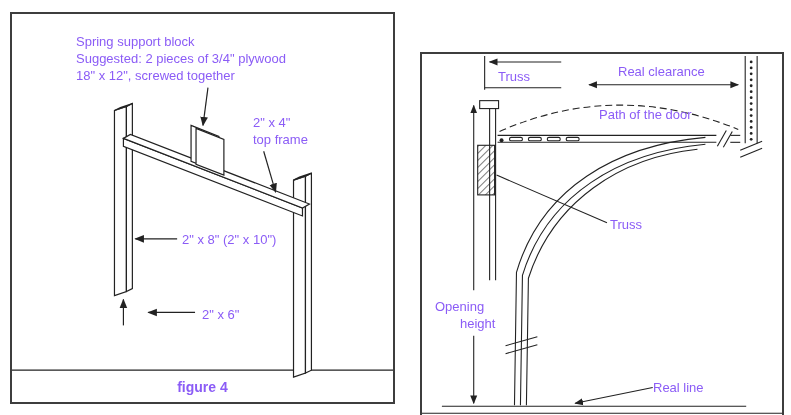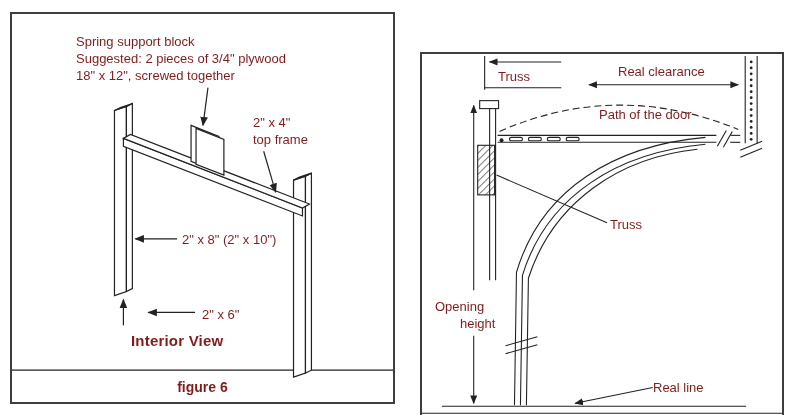--- a/index.html
+++ b/index.html
@@ -1,17 +1,17 @@
 <!DOCTYPE html>
 <html><head>
 <meta charset="utf-8">
 <style>
   html,body{margin:0;padding:0;background:#ffffff;}
   .page{position:relative;width:791px;height:415px;background:#fff;overflow:hidden;
-        font-family:"Liberation Sans", sans-serif;color:#7f1d1d;}
+        font-family:"Liberation Sans", sans-serif;color:#8b5cf6;}
   .panel{position:absolute;box-sizing:border-box;background:#fff;border:2px solid #3d3d3d;}
   .panel svg{position:absolute;left:0;top:0;width:100%;height:100%;}
   .lbl{position:absolute;font-size:13px;line-height:17px;white-space:nowrap;}
   .lbl.center2{text-align:center;}
   .title{font-weight:bold;font-size:15px;letter-spacing:.2px;}
   .caption{position:absolute;left:0;right:0;text-align:center;font-size:14px;font-weight:600;}
 </style>
 </head>
 <body>
 
@@ -67,23 +67,22 @@
       <div>2" x 4"</div>
       <div>top frame</div>
     </div>
 
     <div class="lbl center2" style="left:170px;top:217px;">
       <div>2" x 8" (2" x 10")</div>
     </div>
 
     <div class="lbl" style="left:190px;top:292px;">2" x 6"</div>
 
-    <div class="lbl title" style="left:119px;top:318px;">Interior View</div>
 
-    <div class="caption" style="top:365px;">figure 6</div>
+    <div class="caption" style="top:365px;">figure 4</div>
   </div>
 
   <div class="panel" style="left:420px;top:12px;width:364px;height:392px;margin-top:40px;">
     <svg viewBox="0 0 362 391" preserveAspectRatio="none">
       <defs>
         <marker id="ah5" viewBox="0 0 10 10" refX="9" refY="5" markerWidth="8" markerHeight="8" orient="auto-start-reverse">
           <path d="M0,1 L10,5 L0,9 z" fill="#222"></path>
         </marker>
         <pattern id="hatch5" width="5" height="5" patternUnits="userSpaceOnUse" patternTransform="rotate(45)">
           <line x1="0" y1="0" x2="0" y2="5" stroke="#222" stroke-width="1.2"></line>

